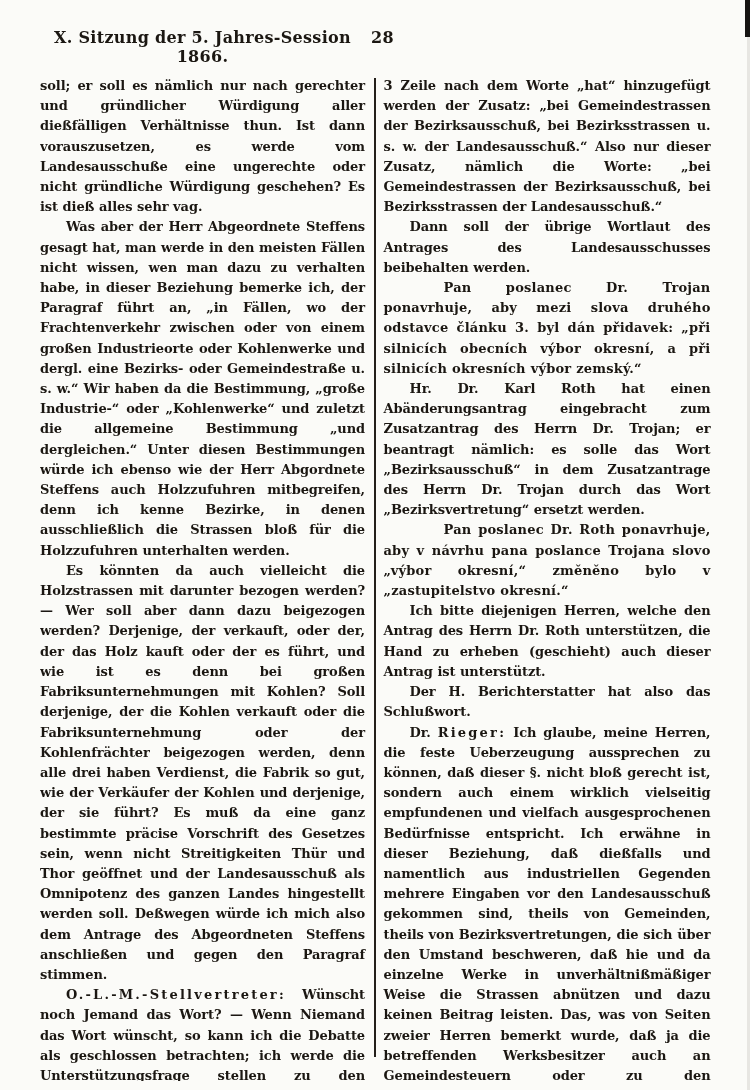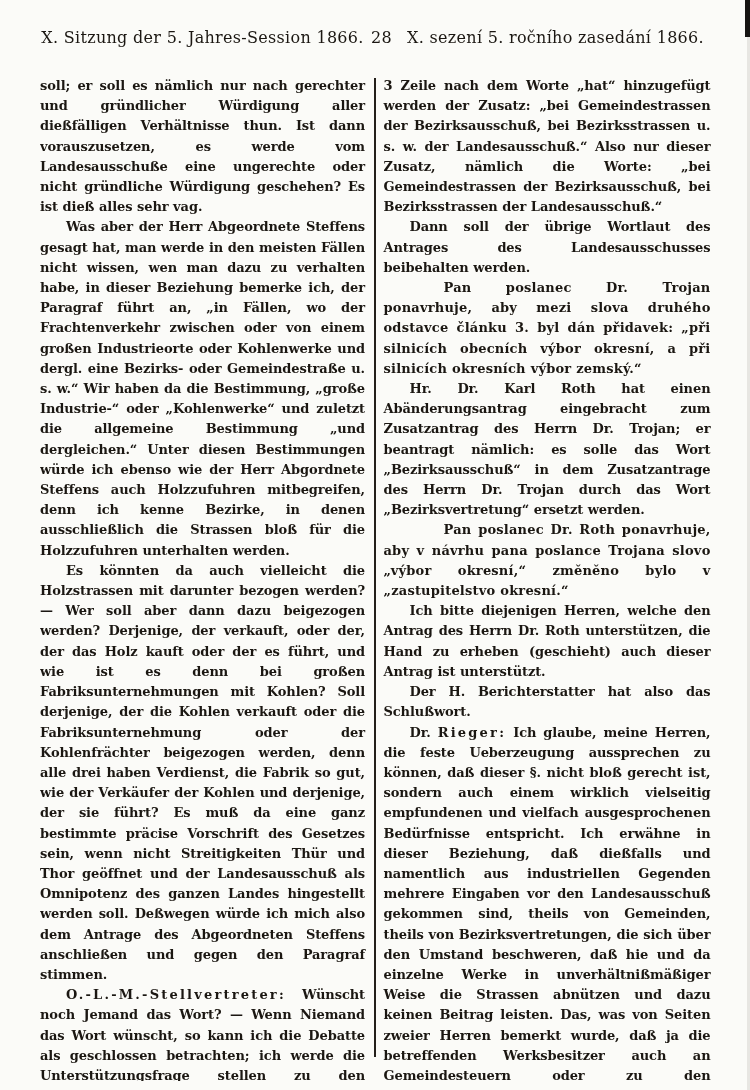--- a/index.html
+++ b/index.html
@@ -11,21 +11,21 @@
     width:750px;height:1090px;overflow:hidden;
     background:var(--paper);
     font-family:"DejaVu Serif","Liberation Serif",serif;
     color:var(--ink);
   }
   .page{position:relative;width:750px;height:1090px;overflow:hidden;}
   
   .header{
     position:absolute;top:28px;left:40px;width:672px;
     display:flex;align-items:baseline;
-    font-size:16px;font-weight:normal;letter-spacing:.3px;
+    font-size:16px;font-weight:bold;letter-spacing:.3px;
   }
   .h-left{width:325px;text-align:center;}
   .h-num{width:22px;margin:0 6px;}
   .h-right{flex:1;text-align:center;}
   
   .body{
     position:absolute;top:76px;left:40px;width:672px;height:1005px;
     display:flex;overflow:hidden;
   }
   .col{width:325px;text-align:justify;}
@@ -51,21 +51,20 @@
     background:rgba(90,85,78,.12);
   }
 </style>
 </head>
 <body>
 
 <div class="page">
   <div class="header">
     <div class="h-left">X. Sitzung der 5. Jahres-Session 1866.</div>
     <div class="h-num">28</div>
-    <div class="h-right">X. sezení 5. ročního zasedání 1866.</div>
   </div>
 
   <div class="body">
     <div class="col col-left" id="col-left">
         <p class="par"><span class="seg fraktur">soll; er soll es nämlich nur nach gerechter und gründlicher Würdigung aller dießfälligen Verhältnisse thun. Ist dann vorauszusetzen, es werde vom Landesausschuße eine ungerechte oder nicht gründliche Würdigung geschehen? Es ist dieß alles sehr vag.</span></p>
         <p class="par indent"><span class="seg fraktur">Was aber der Herr Abgeordnete Steffens gesagt hat, man werde in den meisten Fällen nicht wissen, wen man dazu zu verhalten habe, in dieser Beziehung bemerke ich, der Paragraf führt an, „in Fällen, wo der Frachtenverkehr zwischen oder von einem großen Industrieorte oder Kohlenwerke und dergl. eine Bezirks- oder Gemeindestraße u. s. w.“ Wir haben da die Bestimmung, „große Industrie-“ oder „Kohlenwerke“ und zuletzt die allgemeine Bestimmung „und dergleichen.“ Unter diesen Bestimmungen würde ich ebenso wie der Herr Abgordnete Steffens auch Holzzufuhren mitbegreifen, denn ich kenne Bezirke, in denen ausschließlich die Strassen bloß für die Holzzufuhren unterhalten werden.</span></p>
         <p class="par indent"><span class="seg fraktur">Es könnten da auch vielleicht die Holzstrassen mit darunter bezogen werden? — Wer soll aber dann dazu beigezogen werden? Derjenige, der verkauft, oder der, der das Holz kauft oder der es führt, und wie ist es denn bei großen Fabriksunternehmungen mit Kohlen? Soll derjenige, der die Kohlen verkauft oder die Fabriksunternehmung oder der Kohlenfrächter beigezogen werden, denn alle drei haben Verdienst, die Fabrik so gut, wie der Verkäufer der Kohlen und derjenige, der sie führt? Es muß da eine ganz bestimmte präcise Vorschrift des Gesetzes sein, wenn nicht Streitigkeiten Thür und Thor geöffnet und der Landesausschuß als Omnipotenz des ganzen Landes hingestellt werden soll. Deßwegen würde ich mich also dem Antrage des Abgeordneten Steffens anschließen und gegen den Paragraf stimmen.</span></p>
         <p class="par indent"><span class="seg speaker">O.-L.-M.-Stellvertreter:</span><span class="seg fraktur"> Wünscht noch Jemand das Wort? — Wenn Niemand das Wort wünscht, so kann ich die Debatte als geschlossen betrachten; ich werde die Unterstützungsfrage stellen zu den angemeldeten Anträgen. Herr Lippmann beantragt eine Abänderung des 3. Absatzes und zwar der ersten zwei Zeilen; er beantragt, statt den Worten: „falls aber umgekehrt der Verkehr eines solchen Werkes eine Straße nur im geringen Maße benützt,“ solle stehen: „falls aber der Verkehr eines solchen Werkes die Landes-, Bezirks- oder Gemeindestrasse nur auf eine kurze Strecke benützt,“ und der übrige Theil des Absatzes solle stehen bleiben. </span></p>
       </div>
     <div class="rule"></div>

